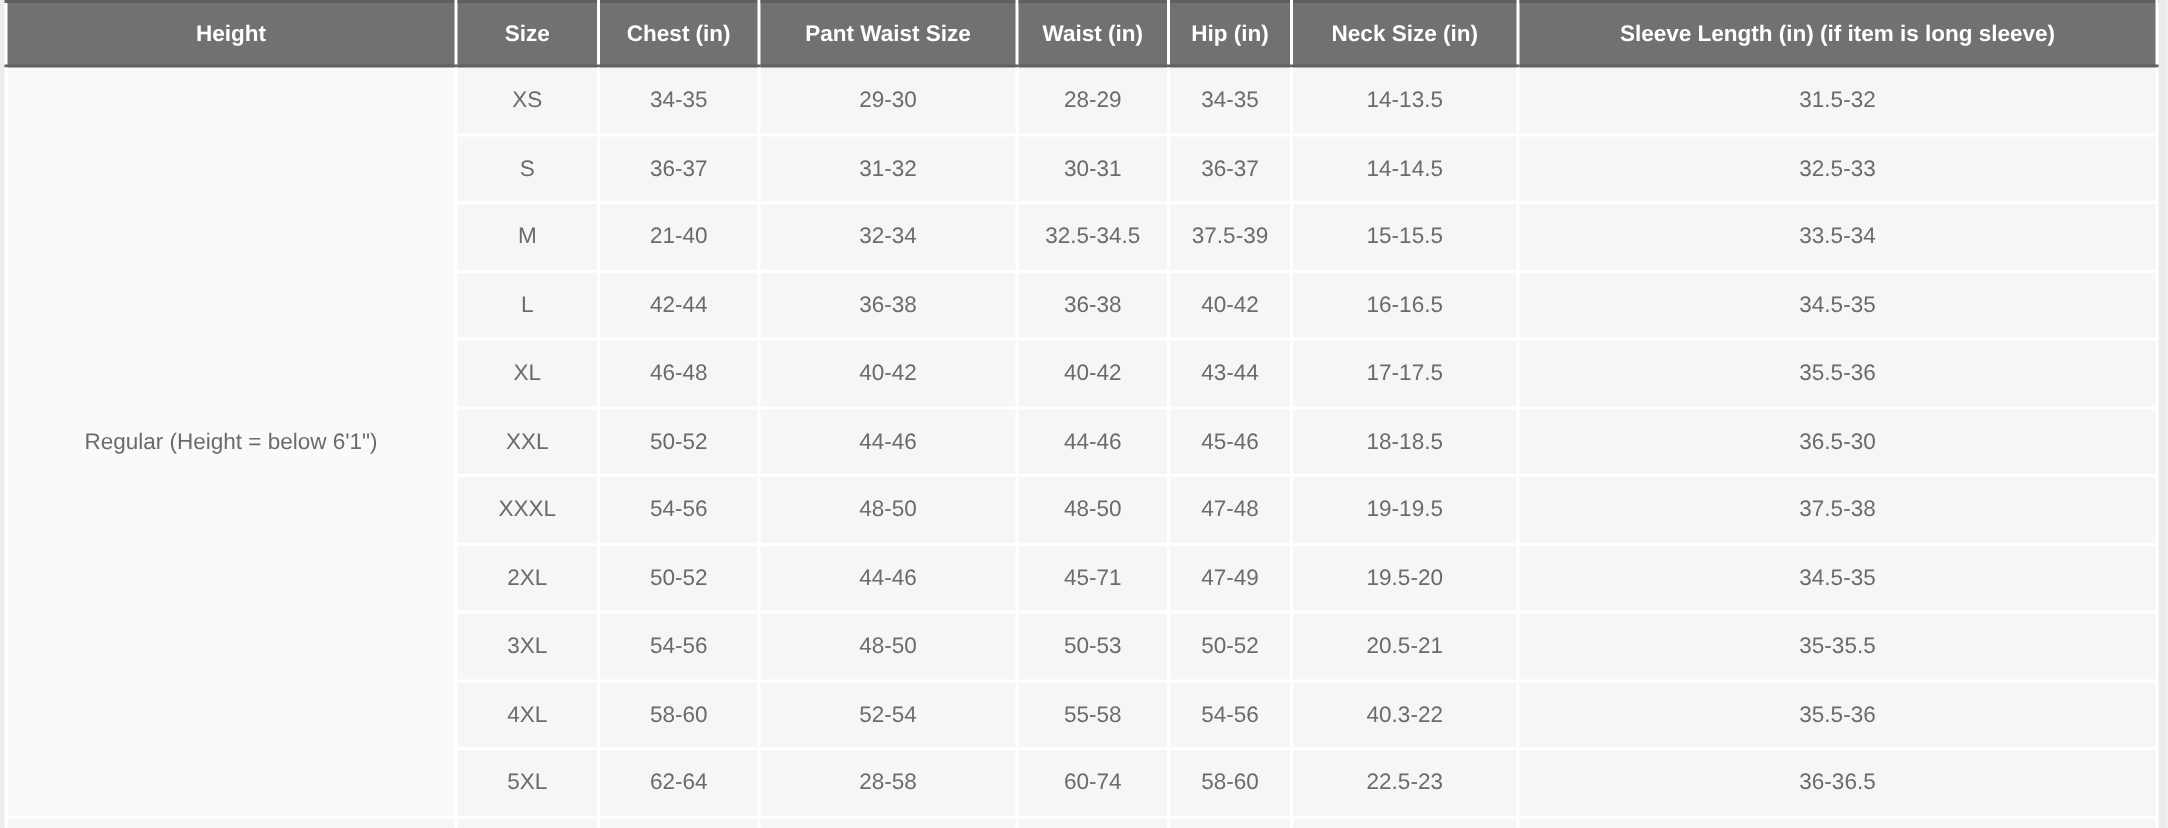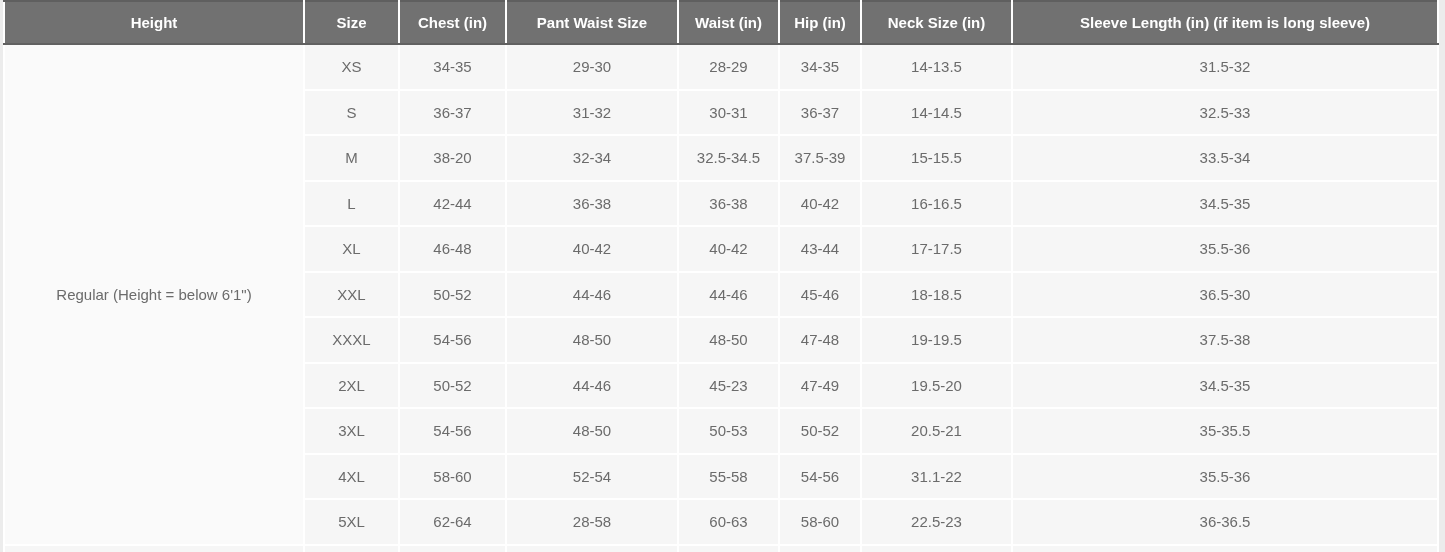--- a/index.html
+++ b/index.html
@@ -105,21 +105,21 @@
           <td>S</td>
           <td>36-37</td>
           <td>31-32</td>
           <td>30-31</td>
           <td>36-37</td>
           <td>14-14.5</td>
           <td>32.5-33</td>
         </tr>
         <tr>
           <td>M</td>
-          <td>38-20</td>
+          <td>21-40</td>
           <td>32-34</td>
           <td>32.5-34.5</td>
           <td>37.5-39</td>
           <td>15-15.5</td>
           <td>33.5-34</td>
         </tr>
         <tr>
           <td>L</td>
           <td>42-44</td>
           <td>36-38</td>
@@ -152,48 +152,48 @@
           <td>48-50</td>
           <td>48-50</td>
           <td>47-48</td>
           <td>19-19.5</td>
           <td>37.5-38</td>
         </tr>
         <tr>
           <td>2XL</td>
           <td>50-52</td>
           <td>44-46</td>
-          <td>45-23</td>
+          <td>45-71</td>
           <td>47-49</td>
           <td>19.5-20</td>
           <td>34.5-35</td>
         </tr>
         <tr>
           <td>3XL</td>
           <td>54-56</td>
           <td>48-50</td>
           <td>50-53</td>
           <td>50-52</td>
           <td>20.5-21</td>
           <td>35-35.5</td>
         </tr>
         <tr>
           <td>4XL</td>
           <td>58-60</td>
           <td>52-54</td>
           <td>55-58</td>
           <td>54-56</td>
-          <td>31.1-22</td>
+          <td>40.3-22</td>
           <td>35.5-36</td>
         </tr>
         <tr>
           <td>5XL</td>
           <td>62-64</td>
           <td>28-58</td>
-          <td>60-63</td>
+          <td>60-74</td>
           <td>58-60</td>
           <td>22.5-23</td>
           <td>36-36.5</td>
         </tr>
         <tr class="partial-row">
           <td></td>
           <td></td>
           <td></td>
           <td></td>
           <td></td>

